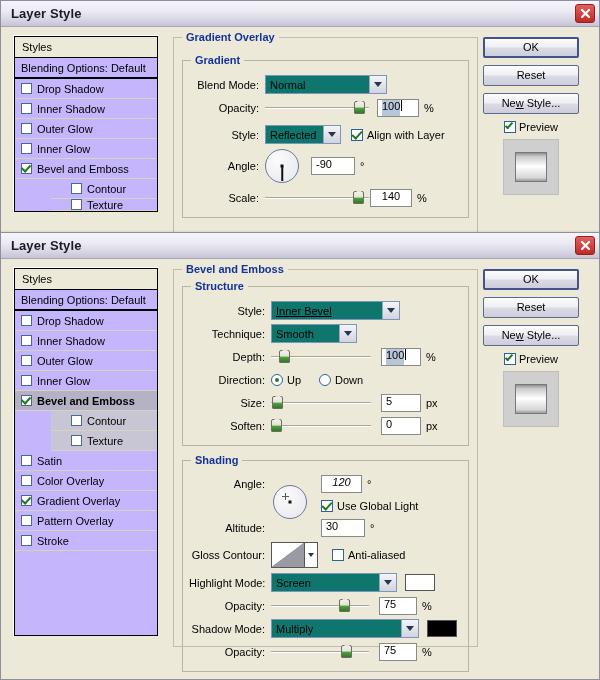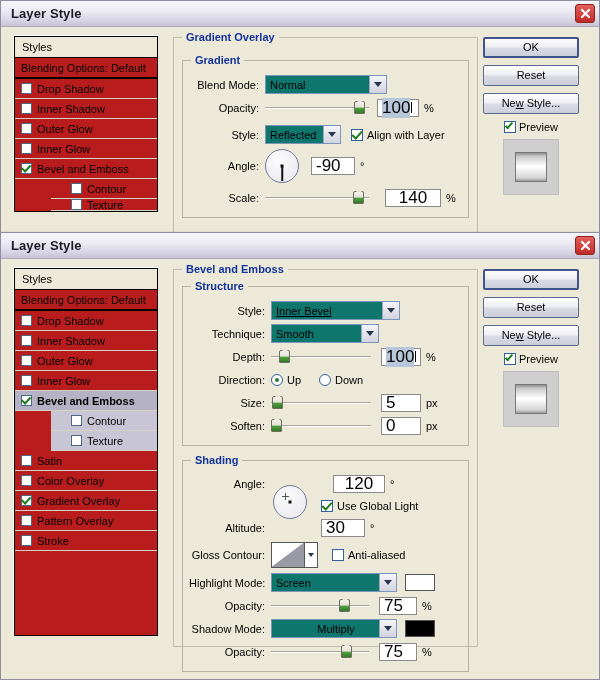--- a/index.html
+++ b/index.html
@@ -51,21 +51,21 @@
     width: 145px;
     background: #ece9d8;
     border-top: 1px solid #ffffff; border-left: 1px solid #ffffff;
   }
   .styles-head {
     border: 1px solid #000000; background: #ece9d8;
     padding: 4px 7px; font-size: 11px;
   }
   .styles-list {
     border: 1px solid #000000; border-top: none;
-    background: #b91c1c;
+    background: #c4b5fd;
   }
   .style-row {
     display: flex; align-items: center;
     height: 20px; padding-left: 6px;
     border-bottom: 1px solid #d6d3c4;
     font-size: 11px; white-space: nowrap;
   }
   .style-row.header-row { border-bottom: 2px solid #000000; height: 21px; }
   .style-row.selected { background: #b4b2c4; font-weight: bold; }
   .style-row.sub { padding-left: 20px; margin-left: 36px; }
@@ -142,21 +142,21 @@
   }
   .caret {
     width: 0; height: 0;
     border-left: 4px solid transparent; border-right: 4px solid transparent;
     border-top: 5px solid #26364f;
   }
   .caret.sm { border-left-width: 3px; border-right-width: 3px; border-top-width: 4px; }
 
   .numbox {
     height: 18px; border: 1px solid #8a8a8a; background: #ffffff;
-    font-size: 17px; display: flex; align-items: center;
+    font-size: 11px; display: flex; 
     padding: 0 4px; cursor: text;
   }
   .numbox .sel { background: #b8c6da; }
   .numbox .caretbar {
     display: inline-block; width: 1px; height: 11px;
     background: #000; margin-left: 1px;
   }
   .unit { font-size: 11px; padding-left: 5px; }
 
   .slider { position: relative; height: 14px; display: flex; align-items: center; }
@@ -362,21 +362,21 @@
             </div>
             <span class="unit">°</span>
           </div>
 
           <div class="row">
             <span class="lbl" style="width:76px;">Scale:</span>
             <div class="slider" style="width:104px;">
               <div class="track"></div>
                 <div class="knob" style="left:88px;"></div>
             </div>
-            <div class="numbox" style="width:56px;margin-left:16px;justify-content:center;">
+            <div class="numbox" style="width:42px;margin-left:1px;justify-content:center;">
               <span>140</span>
             </div>
             <span class="unit">%</span>
           </div>
         </div>
       </div>
     </div>
 
     <div class="btn-col" style="top:10px;">
       <div class="btn default">OK</div>
@@ -478,21 +478,21 @@
             <div class="select" style="width:129px;text-decoration:underline;">
               <span>Inner Bevel</span>
               <span class="arrow">
                   <span class="caret"></span>
                 </span>
             </div>
           </div>
 
           <div class="row">
             <span class="lbl" style="width:82px;">Technique:</span>
-            <div class="select" style="width:108px;">
+            <div class="select" style="width:86px;">
               <span>Smooth</span>
               <span class="arrow">
                   <span class="caret"></span>
                 </span>
             </div>
           </div>
 
           <div class="row">
             <span class="lbl" style="width:82px;">Depth:</span>
             <div class="slider" style="width:100px;">
@@ -542,21 +542,21 @@
             <span class="unit">px</span>
           </div>
         </div>
 
         <div class="group" style="margin-top:14px;padding:12px 6px 8px 6px;">
           <span class="group-title">Shading</span>
 
           <div class="row" style="height:22px;">
             <span class="lbl" style="width:82px;">Angle:</span>
             <div style="width:48px;display:flex;justify-content:center;"></div>
-            <div class="numbox" style="width:52px;justify-content:center;margin-left:14px;">
+            <div class="numbox" style="width:41px;justify-content:center;margin-left:2px;font-style:italic;">
               <span>120</span>
             </div>
             <span class="unit">°</span>
           </div>
 
           <div class="row" style="height:22px;position:relative;">
             <span class="lbl" style="width:82px;"></span>
             <div style="width:48px;"></div>
             <label class="chk" style="margin-left:2px;">
               <span class="box on"></span>
@@ -611,21 +611,21 @@
                 <div class="knob" style="left:68px;"></div>
             </div>
             <div class="numbox" style="width:38px;margin-left:10px;">
               <span>75</span>
             </div>
             <span class="unit">%</span>
           </div>
 
           <div class="row">
             <span class="lbl" style="width:82px;">Shadow Mode:</span>
-            <div class="select" style="width:126px;justify-content:center;">
+            <div class="select" style="width:148px;">
               <span>Multiply</span>
               <span class="arrow">
                   <span class="caret"></span>
                 </span>
             </div>
             <span class="swatch" style="margin-left:8px;background:#000000;"></span>
           </div>
 
           <div class="row">
             <span class="lbl" style="width:82px;">Opacity:</span>

